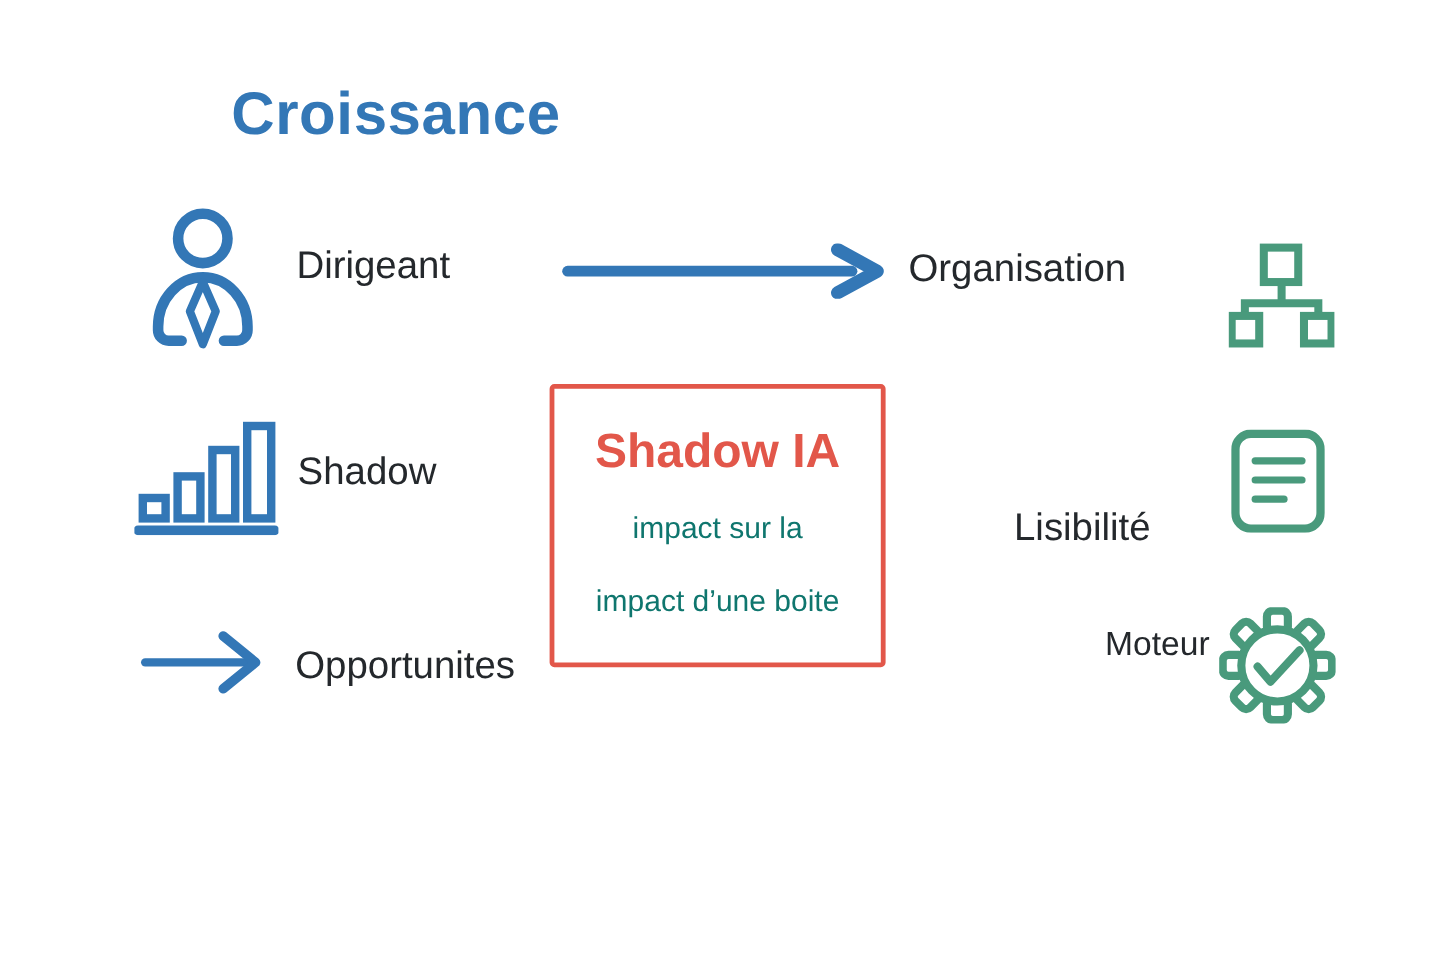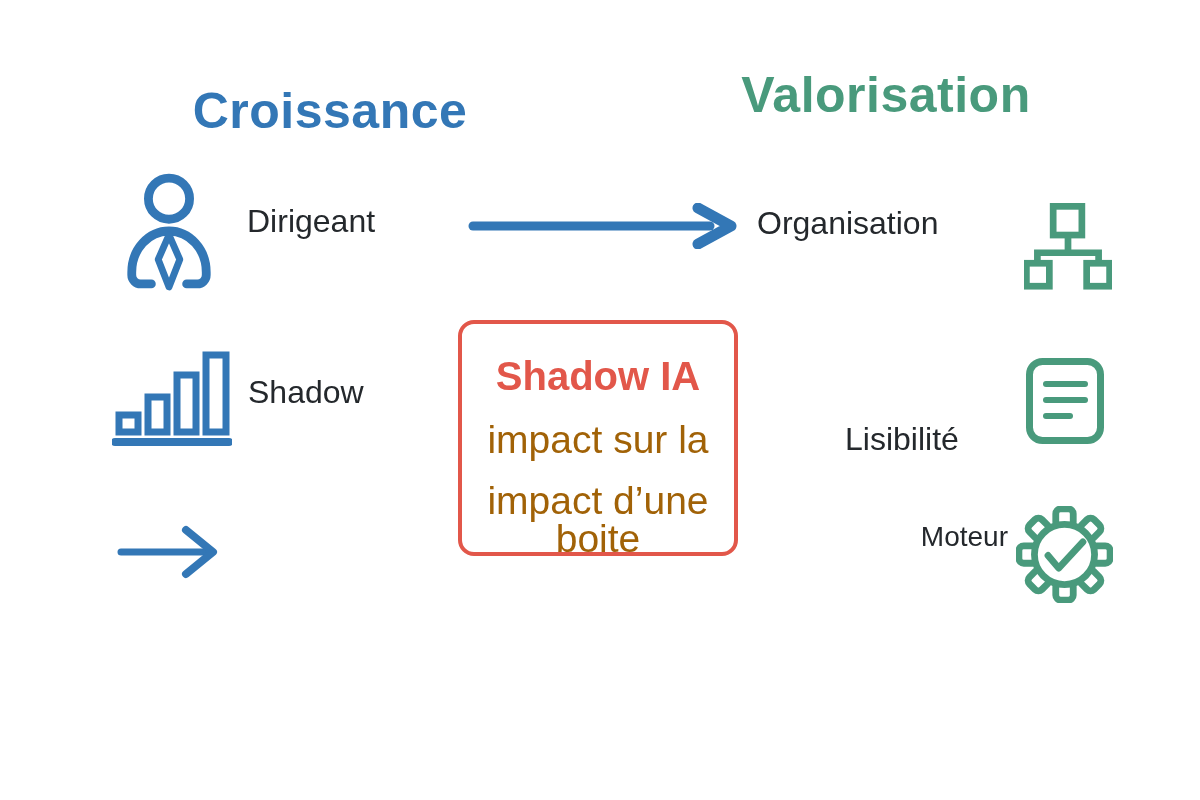--- a/index.html
+++ b/index.html
@@ -25,55 +25,55 @@
   .label{
     position:absolute;
     font-size:32px;
     color:#24282c;
     line-height:1.1;
     white-space:nowrap;
   }
   .icon{position:absolute;}
   .blue-stroke{stroke:#3377b6;}
   .green-stroke{stroke:#499a7c;}
-  #title-left{left:130px;top:68px;margin-top:16px;}
+  #title-left{left:130px;top:68px;}
   #title-right{left:686px;top:68px;}
 
   #icon-person{left:120px;top:172px;width:98px;height:120px;}
   #label-dirigeant{left:247px;top:204px;}
   #arrow-long{left:468px;top:203px;width:272px;height:46px;}
   #label-organisation{left:757px;top:206px;}
   #icon-org{left:1024px;top:202px;width:88px;height:90px;}
 
   #icon-bars{left:112px;top:346px;width:120px;height:100px;}
   #label-volume{left:248px;top:375px;}
   #label-lisibilite{left:845px;top:376px;margin-top:46px;}
   #icon-doc{left:1026px;top:358px;width:78px;height:86px;}
 
   #shadow-box{
     position:absolute;
     left:458px;top:320px;
     width:280px;height:236px;
     box-sizing:border-box;
     border:4px solid #e2574a;
-    border-radius:16px;
+    border-radius:4px;
     background:#ffffff;
     z-index:2;
     text-align:center;
   }
   #shadow-box .box-title{
     margin-top:30px;
     font-size:40px;
     font-weight:700;
     color:#e2574a;
     line-height:1.1;
   }
   #shadow-box .box-line{
-    font-size:39px;
-    color:#a16207;
+    font-size:25px;
+    color:#0f766e;
     line-height:38px;
     margin-top:23px;
   }
   #shadow-box .box-body{margin-top:6px;}
 
   #icon-arrow-sm{left:116px;top:522px;width:112px;height:60px;}
   #label-opportunites{left:246px;top:537px;z-index:3;}
   #moteur-block{
     position:absolute;
     left:782px;top:514px;
@@ -85,21 +85,20 @@
     white-space:nowrap;
   }
   #icon-gear{left:1016px;top:506px;width:97px;height:97px;}
 </style>
 </head>
 <body>
 
 <div class="canvas">
 
   <div id="title-left" class="title title-blue">Croissance</div>
-  <div id="title-right" class="title title-green">Valorisation</div>
 
   <svg id="icon-person" class="icon" viewBox="0 0 100 122">
     <g class="blue-stroke" fill="none">
       <circle cx="50" cy="27" r="21" stroke-width="9"></circle>
       <path d="M32 114 H21 a9 9 0 0 1 -9 -9 v-3 a38 42 0 0 1 76 0 v3 a9 9 0 0 1 -9 9 H68" stroke-width="9" stroke-linecap="round"></path>
       <path d="M50 64 L61 89 L50 117 L39 89 Z" stroke-width="7" stroke-linejoin="round"></path>
     </g>
   </svg>
   <div id="label-dirigeant" class="label">Dirigeant</div>
 
@@ -148,20 +147,21 @@
       <line x1="20" y1="58" x2="44" y2="58" stroke-width="6" stroke-linecap="round"></line>
     </g>
   </svg>
 
   <svg id="icon-arrow-sm" class="icon" viewBox="0 0 112 60">
     <g class="blue-stroke" fill="none">
       <line x1="5" y1="30" x2="88" y2="30" stroke-width="7" stroke-linecap="round"></line>
       <polyline points="70,8 97,30 70,52" stroke-width="8" stroke-linecap="round" stroke-linejoin="round"></polyline>
     </g>
   </svg>
+  <div id="label-opportunites" class="label">Opportunites</div>
 
   <div id="moteur-block">
     <div>Moteur</div>
   </div>
   <svg id="icon-gear" class="icon" viewBox="0 0 100 100">
     <g transform="translate(50,50)" class="green-stroke" stroke-width="7">
       <g fill="#ffffff">
         <rect x="-9" y="-47" width="18" height="19" rx="5"></rect>
         <rect x="-9" y="-47" width="18" height="19" rx="5" transform="rotate(45)"></rect>
         <rect x="-9" y="-47" width="18" height="19" rx="5" transform="rotate(90)"></rect>

